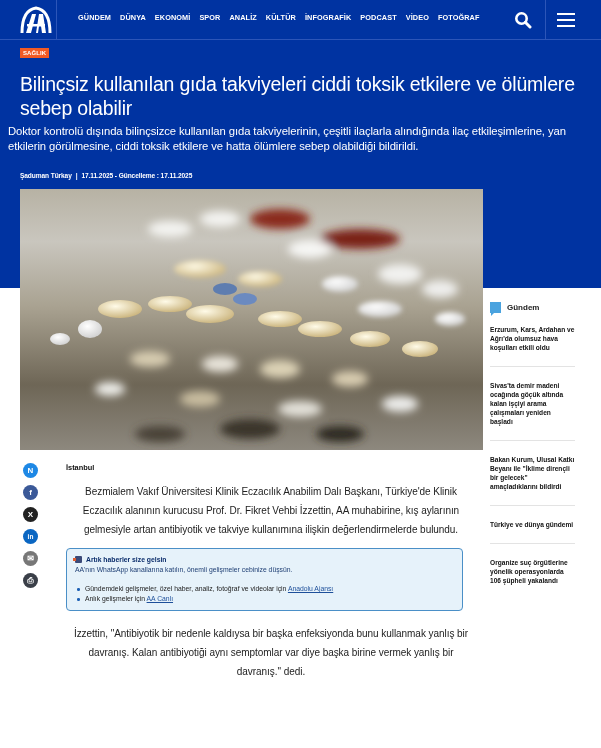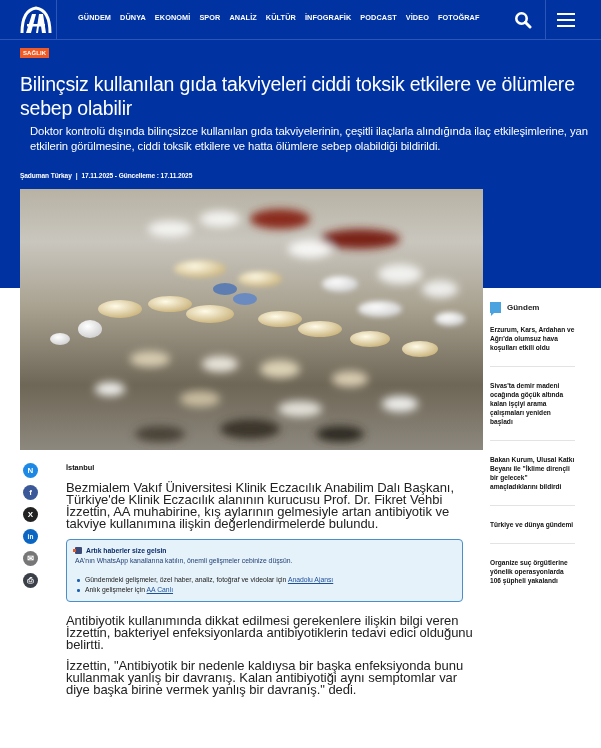--- a/index.html
+++ b/index.html
@@ -16,21 +16,21 @@
   .nav-item { color: #ffffff; font-size: 7.3px; font-weight: bold; letter-spacing: 0.1px; text-transform: uppercase; cursor: pointer; white-space: nowrap; }
   .search-btn { position: absolute; left: 514px; top: 11px; width: 18px; height: 18px; cursor: pointer; }
   .hdr-divider { position: absolute; left: 545px; top: 0; width: 1px; height: 40px; background: #2c55b8; }
   .menu-btn { position: absolute; left: 557px; top: 13px; width: 18px; height: 14px; cursor: pointer; }
   .menu-btn span { display: block; height: 2px; background: #fff; margin-bottom: 4px; }
 
   .category { position: absolute; left: 20px; top: 48px; background: #f15a24; color: #fff; font-size: 6px; font-weight: bold; padding: 2px 3px; text-transform: uppercase; letter-spacing: 0.1px; }
 
   .title { position: absolute; left: 20px; top: 72px; width: 565px; color: #fff; font-size: 19.5px; font-weight: normal; line-height: 24px; letter-spacing: -0.2px; }
 
-  .summary { position: absolute; left: 30px; top: 124px; width: 560px; color: #fff; font-size: 11.3px; line-height: 14.5px; letter-spacing: -0.1px; }
+  .summary { position: absolute; left: 8px; top: 124px; width: 560px; color: #fff; font-size: 11.3px; line-height: 14.5px; letter-spacing: -0.1px; }
 
   .byline { position: absolute; left: 20px; top: 172px; color: #fff; font-size: 6.6px; font-weight: bold; letter-spacing: -0.1px; display: flex; gap: 4px; }
 
   
   .hero { position: absolute; left: 20px; top: 189px; width: 463px; height: 261px; overflow: hidden;
     background: linear-gradient(180deg, #b7b2a4 0%, #c9c6be 20%, #a9a291 45%, #6e6656 75%, #8d887e 100%); }
   .hero svg { display: block; }
 
   
   .sidebar { position: absolute; left: 490px; top: 302px; width: 100px; }
@@ -41,21 +41,21 @@
   .sb-item { font-size: 6.6px; font-weight: bold; line-height: 9px; color: #111; padding-bottom: 14px; border-bottom: 1px solid #e3e3e3; margin-bottom: 14px; width: 85px; cursor: pointer; }
   .sb-item:last-child { border-bottom: none; }
 
   
   .share { position: absolute; left: 23px; top: 463px; display: flex; flex-direction: column; gap: 7px; }
   .share-btn { width: 15px; height: 15px; border-radius: 50%; display: flex; align-items: center; justify-content: center; color: #fff; font-size: 8px; font-weight: bold; cursor: pointer; }
 
   
   .article { position: absolute; left: 66px; top: 463px; width: 410px; }
   .dateline { font-size: 7.4px; font-weight: bold; color: #111; margin-bottom: 10px; }
-  .para { font-size: 13px; line-height: 12px; color: #222; margin-bottom: 9px; letter-spacing: -0.05px; }
+  .para { font-size: 10px; line-height: 19px; color: #222; margin-bottom: 9px; letter-spacing: -0.05px; text-align: center; }
 
   .wa-box { border: 1px solid #4a8fc7; background: #e6f2fa; border-radius: 4px; padding: 7px 8px 6px 8px; margin: 4px 0 13px 0; width: 397px; }
   .wa-head { display: flex; align-items: center; gap: 4px; font-size: 6.8px; font-weight: bold; color: #0b2d6b; margin-bottom: 3px; }
   .wa-icon { width: 7px; height: 7px; background: #3b4a78; border-radius: 1px; position: relative; }
   .wa-icon::after { content: ""; position: absolute; left: -2px; top: 2px; width: 3px; height: 3px; background: #e05d2f; }
   .wa-text { font-size: 6.8px; color: #1f3f74; margin-bottom: 11px; }
   .wa-list { list-style: none; }
   .wa-list li { font-size: 6.8px; color: #222; line-height: 10px; padding-left: 10px; position: relative; }
   .wa-list li::before { content: ""; position: absolute; left: 2px; top: 4px; width: 2.5px; height: 2.5px; border-radius: 50%; background: #1d60b5; }
   .wa-link { color: #1d4f9a; text-decoration: underline; cursor: pointer; }
@@ -202,15 +202,14 @@
       <span class="wa-icon"></span>
       <span>Artık haberler size gelsin</span>
     </div>
     <div class="wa-text">AA'nın WhatsApp kanallarına katılın, önemli gelişmeler cebinize düşsün.</div>
     <ul class="wa-list">
       <li><span>Gündemdeki gelişmeler, özel haber, analiz, fotoğraf ve videolar için </span><span class="wa-link">Anadolu Ajansı</span></li>
       <li><span>Anlık gelişmeler için </span><span class="wa-link">AA Canlı</span></li>
     </ul>
   </div>
 
-  <p class="para">Antibiyotik kullanımında dikkat edilmesi gerekenlere ilişkin bilgi veren İzzettin, bakteriyel enfeksiyonlarda antibiyotiklerin tedavi edici olduğunu belirtti.</p>
   <p class="para">İzzettin, "Antibiyotik bir nedenle kaldıysa bir başka enfeksiyonda bunu kullanmak yanlış bir davranış. Kalan antibiyotiği aynı semptomlar var diye başka birine vermek yanlış bir davranış." dedi.</p>
 </article>
 
 </body></html>

